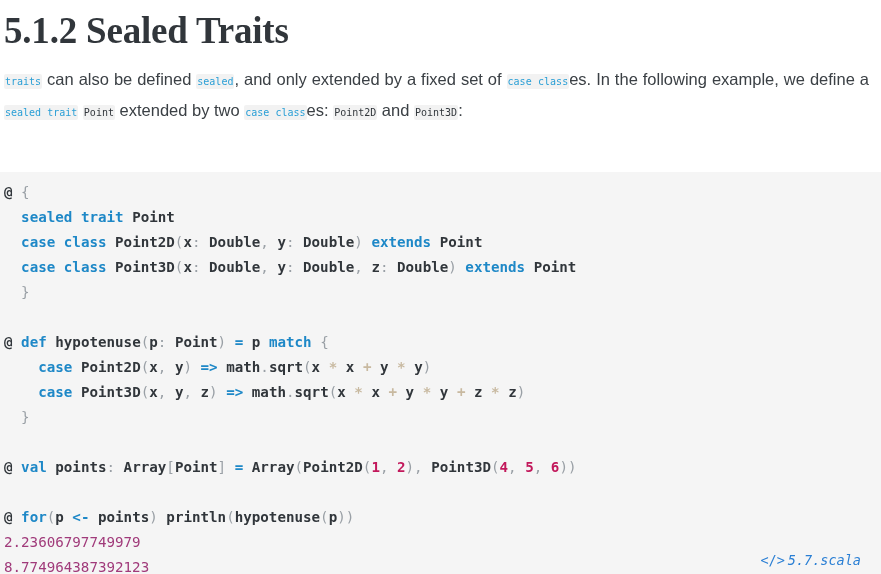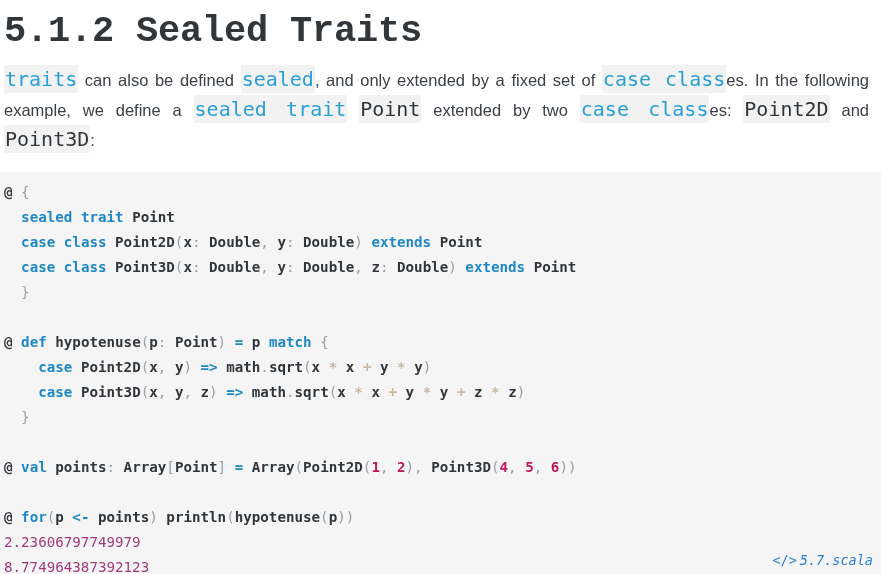--- a/index.html
+++ b/index.html
@@ -25,38 +25,38 @@
 
   
   .heading {
     font-size: 37px;
     font-weight: 600;
     letter-spacing: -0.2px;
     color: #31363b;
     margin: 0;
     padding: 6px 0 0 4px;
     line-height: 50px;
-    font-family: Liberation Mono, monospace;
+    font-family: Liberation Serif, serif;
   }
 
   
   .para {
     margin: 0;
     padding: 9px 4px 0 4px;
     font-size: 16.5px;
     line-height: 29px;
     text-align: justify;
     color: #3b4045;
     font-family: "Liberation Sans", sans-serif;
     width: 873px;
     box-sizing: border-box;
   }
   .para .ic {
     font-family: "DejaVu Sans Mono", monospace;
-    font-size: 20px;
+    font-size: 10px;
     background: #f2f2f2;
     color: #31363b;
     padding: 2px 1px;
     border-radius: 2px;
     white-space: pre;
   }
   .para .ic.kw { color: #2a9fd6; }
 
   
   .codeblock {
@@ -88,21 +88,21 @@
   .t-id     { color: #31363b; font-weight: 700; }
   .t-punct  { color: #9aa0a6; }
   .t-op     { color: #1e88c7; font-weight: 700; }
   .t-arith  { color: #c8b9a0; font-weight: 700; }
   .t-num    { color: #c2185b; font-weight: 700; }
   .t-out    { color: #a03a7a; font-size: 14.2px; }
 
   
   .filebadge {
     position: absolute;
-    right: 8px;
+    right: 20px;
     bottom: 6px;
     color: #2a7fd4;
     font-family: "DejaVu Sans Mono", monospace;
     font-size: 13.5px;
     font-style: italic;
     white-space: nowrap;
   }
   .filebadge .glyph { font-style: normal; margin-right: 3px; }
 </style>
 </head>

